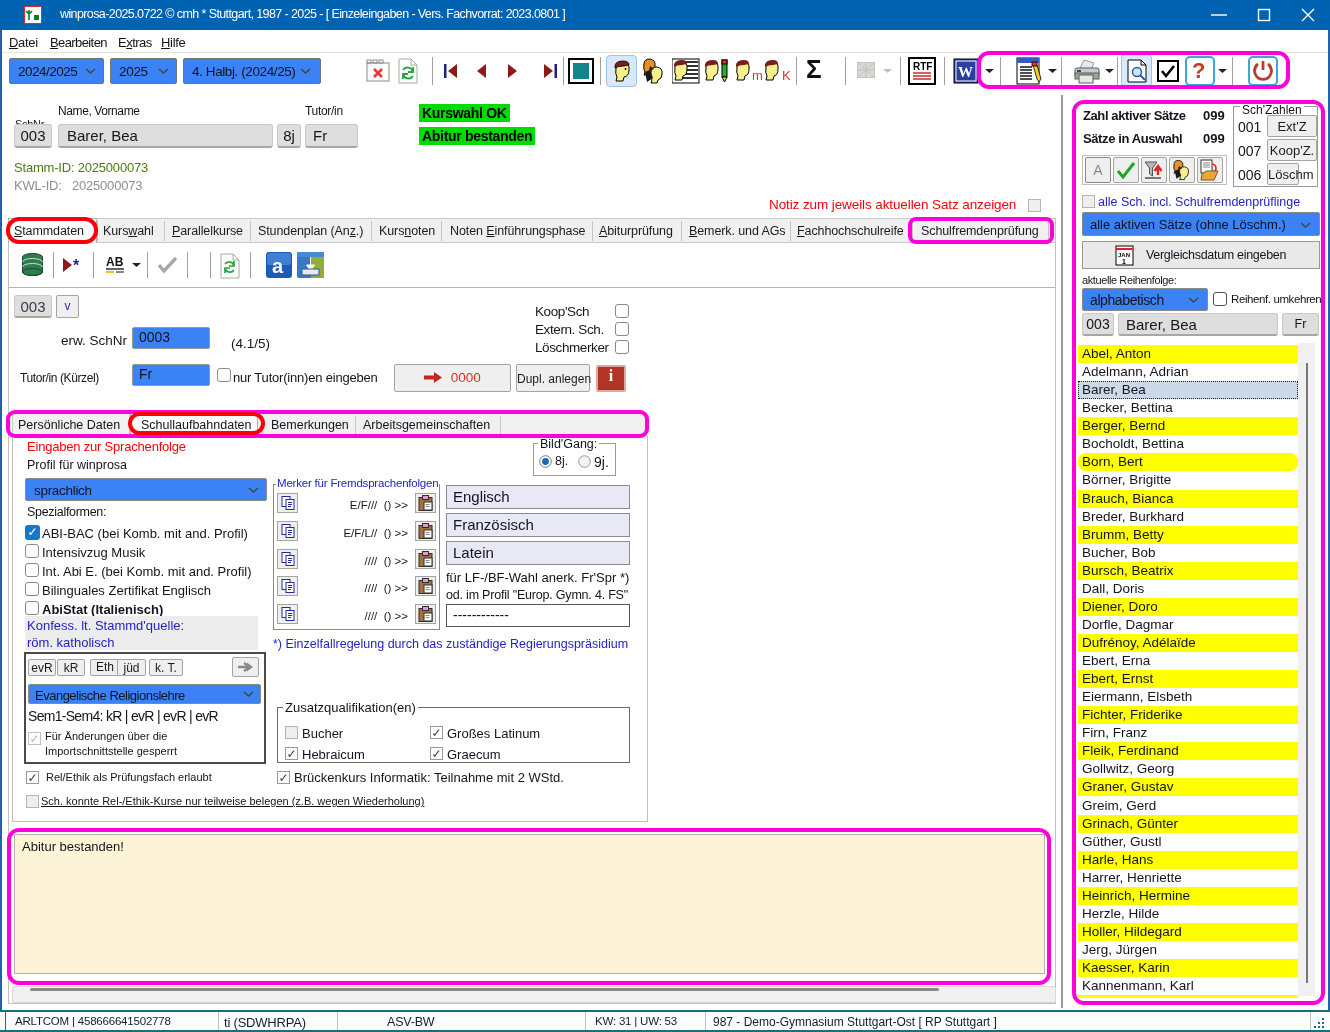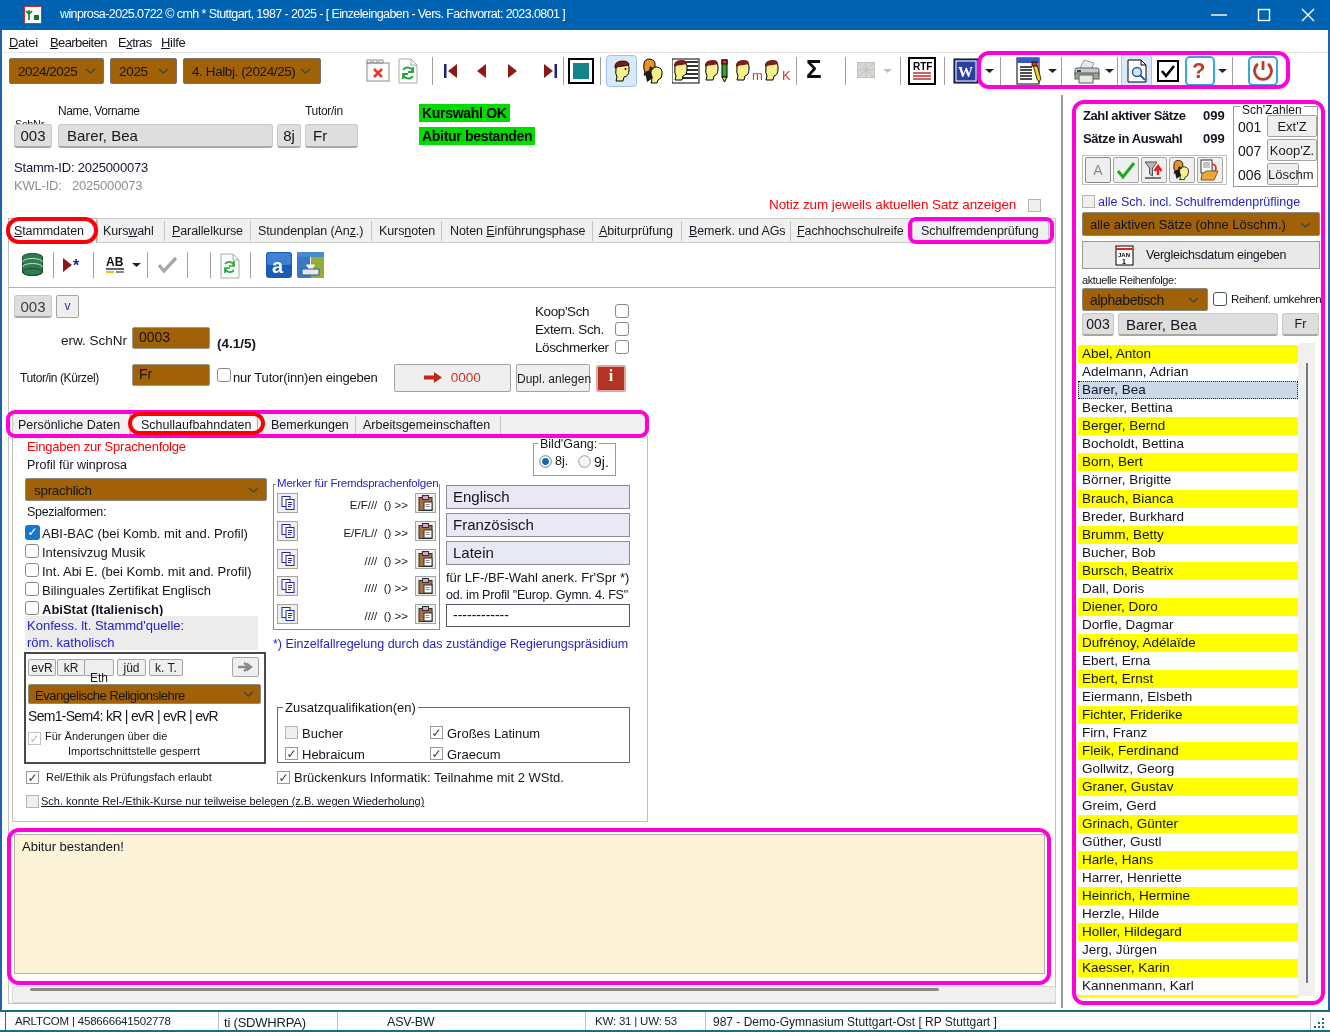--- a/index.html
+++ b/index.html
@@ -1,20 +1,20 @@
 <!DOCTYPE html>
 <html><head>
 <meta charset="utf-8">
 <style>
 * { margin:0; padding:0; box-sizing:border-box; }
 html,body { width:1330px; height:1032px; overflow:hidden; }
 body { font-family:"Liberation Sans", sans-serif; color:#14141e; background:#fff; position:relative; }
 .abs { position:absolute; }
 .fld { position:absolute; background:#dedede; border:1px solid #c8c8c4; border-bottom:2px solid #a8a8a0; border-radius:3px; font-size:15px; color:#16161e; }
-.wfld { position:absolute; background:#a16207; border:1px solid #7a7a72; border-radius:2px; font-size:15px; }
+.wfld { position:absolute; background:#3b82f6; border:1px solid #7a7a72; border-radius:2px; font-size:15px; }
 .btn { position:absolute; background:#efefef; border:1px solid #a5a5a0; border-radius:2px; font-size:12px; text-align:center; color:#1a1a22; }
 .cbm { position:absolute; width:14px; height:14px; border:1px solid #8a8a85; border-radius:3px; background:#fff; }
 .cbc { position:absolute; width:15px; height:15px; border-radius:3px; background:#1878c8; color:#fff; font-size:12px; text-align:center; line-height:15px; }
 .cbo { position:absolute; width:13px; height:13px; border:1px solid #9a9a95; background:#fdfdfd; font-size:12px; line-height:12px; text-align:center; color:#3c3c50; }
 .cbg { position:absolute; width:13px; height:13px; border:1px solid #b5b5b0; background:#efefef; }
 .lbl { position:absolute; font-size:12.5px; color:#16161e; white-space:nowrap; }
 .lbl2 { position:absolute; font-size:13.5px; color:#16161e; white-space:nowrap; }
 .sep { position:absolute; width:1px; background:#a0a0a0; }
 .tabtxt { position:absolute; font-size:12.5px; letter-spacing:-0.1px; color:#1a1a22; white-space:nowrap; top:224px; }
 u { text-decoration:underline; }
@@ -219,21 +219,21 @@
 
 <div class="lbl" style="left:15px;top:118px;font-size:11px;letter-spacing:-0.3px;text-align:center;">SchNr</div>
 <div class="lbl" style="left:58px;top:104px;font-size:12px;letter-spacing:-0.4px;">Name, Vorname</div>
 <div class="lbl" style="left:305px;top:104px;font-size:12px;letter-spacing:-0.3px;">Tutor/in</div>
 <div class="fld" style="left:14px;top:124px;width:38px;height:24px;text-align:center;padding-top:2px;">003</div>
 <div class="fld" style="left:58px;top:124px;width:215px;height:24px;padding:2px 0 0 8px;">Barer, Bea</div>
 <div class="fld" style="left:277px;top:124px;width:24px;height:24px;text-align:center;padding-top:2px;">8j</div>
 <div class="fld" style="left:305px;top:124px;width:53px;height:24px;padding:2px 0 0 7px;">Fr</div>
 <div class="abs" style="left:419px;top:104px;background:#00dc00;padding:1px 3px;font-size:14px;font-weight:bold;letter-spacing:-0.3px;color:#000;">Kurswahl OK</div>
 <div class="abs" style="left:419px;top:127px;background:#00dc00;padding:1px 3px;font-size:14px;font-weight:bold;letter-spacing:-0.3px;color:#000;">Abitur bestanden</div>
-<div class="abs" style="left:14px;top:160px;font-size:13px;letter-spacing:-0.2px;color:#0f172a;">Stamm-ID: 2025000073</div>
+<div class="abs" style="left:14px;top:160px;font-size:13px;letter-spacing:-0.2px;color:#4d7c0f;">Stamm-ID: 2025000073</div>
 <div class="abs" style="left:14px;top:178px;font-size:13px;letter-spacing:-0.2px;color:#8e8e8a;">KWL-ID:&nbsp;&nbsp;&nbsp;2025000073</div>
 <div class="abs" style="left:769px;top:197px;font-size:13.5px;letter-spacing:-0.1px;color:#fb0008;">Notiz zum jeweils aktuellen Satz anzeigen</div>
 <div class="cbg" style="left:1028px;top:199px;"></div>
 
 <div class="abs" style="left:8px;top:218px;width:1048px;height:25px;background:#f0f0f0;border:1px solid #c8c8c4;"></div>
 <div class="abs" style="left:8px;top:218px;width:89px;height:25px;background:#fdfdfd;border:1px solid #b0b0ac;border-bottom:none;"></div>
 <div class="tabtxt" style="left:14px;"><u>S</u>tammdaten</div>
 <div class="tabtxt" style="left:103px;">Kurs<u>w</u>ahl</div>
 <div class="tabtxt" style="left:172px;"><u>P</u>arallelkurse</div>
 <div class="tabtxt" style="left:258px;">Stundenplan (An<u>z</u>.)</div>
@@ -303,21 +303,21 @@
     <path d="M13.5 5 v8 h4 l-4 6 l-4 -6 h4z" fill="#fff" stroke="#fff"></path>
     <path d="M5 17 h17 v6 h-17z" fill="#e8e8e8" stroke="#2a5a92"></path>
   </svg>
 <div class="abs" style="left:8px;top:243px;width:1048px;height:761px;border:1px solid #c0c0bc;border-top:none;"></div>
 <div class="abs" style="left:9px;top:287px;width:1046px;height:1px;background:#b5b5b0;"></div>
 
 <div class="fld" style="left:14px;top:295px;width:38px;height:23px;text-align:center;padding-top:2px;color:#3a3a42;">003</div>
 <div class="btn" style="left:56px;top:295px;width:23px;height:23px;padding-top:3px;color:#2a2ab0;">v</div>
 <div class="lbl2" style="left:61px;top:333px;">erw. SchNr</div>
 <div class="wfld" style="left:132px;top:327px;width:78px;height:22px;border-color:#9a9a95;padding:1px 0 0 6px;font-size:14px;">0003</div>
-<div class="lbl2" style="left:217px;top:336px;font-weight:bold;">(4.1/5)</div>
+<div class="lbl2" style="left:231px;top:336px;">(4.1/5)</div>
 <div class="lbl2" style="left:535px;top:304px;letter-spacing:-0.4px;">Koop'Sch</div>
 <div class="lbl2" style="left:535px;top:322px;letter-spacing:-0.4px;">Extern. Sch.</div>
 <div class="lbl2" style="left:535px;top:340px;letter-spacing:-0.4px;">Löschmerker</div>
 <div class="cbm" style="left:615px;top:304px;"></div>
 <div class="cbm" style="left:615px;top:322px;"></div>
 <div class="cbm" style="left:615px;top:340px;"></div>
 <div class="abs" style="left:20px;top:371px;font-size:12px;letter-spacing:-0.4px;">Tutor/in (Kürzel)</div>
 <div class="wfld" style="left:132px;top:364px;width:78px;height:22px;border-color:#9a9a95;padding:1px 0 0 6px;font-size:14px;">Fr</div>
 <div class="cbm" style="left:217px;top:368px;"></div>
 <div class="abs" style="left:233px;top:370px;font-size:13px;letter-spacing:-0.2px;">nur Tutor(inn)en eingeben</div>
@@ -355,35 +355,35 @@
 <div class="cbm" style="left:25px;top:582px;"></div>
 <div class="abs" style="left:42px;top:583px;font-size:13px;">Bilinguales Zertifikat Englisch</div>
 <div class="cbm" style="left:25px;top:601px;"></div>
 <div class="abs" style="left:42px;top:602px;font-size:13px;font-weight:bold;">AbiStat (Italienisch)</div>
 <div class="abs" style="left:25px;top:616px;width:233px;height:34px;background:#ececec;"></div>
 <div class="abs" style="left:27px;top:618px;font-size:13px;color:#2323c8;">Konfess. lt. Stammd'quelle:</div>
 <div class="abs" style="left:27px;top:635px;font-size:13px;color:#2323c8;">röm. katholisch</div>
 <div class="abs" style="left:24px;top:652px;width:242px;height:112px;border:2px solid #4a4a46;"></div>
 <div class="btn" style="left:28px;top:659px;width:28px;height:17px;padding-top:1px;">evR</div>
 <div class="btn" style="left:57px;top:659px;width:28px;height:17px;padding-top:1px;">kR</div>
-<div class="btn" style="left:84px;top:659px;width:30px;height:17px;padding-top:11px;text-align:center;">Eth</div>
+<div class="btn" style="left:90px;top:659px;width:30px;height:17px;padding-top:0;text-align:center;">Eth</div>
 <div class="btn" style="left:117px;top:659px;width:29px;height:17px;padding-top:1px;">jüd</div>
 <div class="btn" style="left:149px;top:659px;width:34px;height:17px;padding-top:1px;">k. T.</div>
 <div class="btn" style="left:232px;top:657px;width:27px;height:20px;"><svg width="17" height="12" viewBox="0 0 17 12" style="margin-top:3px;">
       <path d="M1 6 h9 M7 2 l6 4 l-6 4" stroke="#8a8a85" stroke-width="2.4" fill="none"></path>
       <path d="M10 1.5 l6 4.5 l-6 4.5z" fill="#8a8a85"></path>
     </svg></div>
 <div class="wfld" style="left:28px;top:684px;width:233px;height:20px;border-color:#8a8a85;padding:3px 0 0 6px;font-size:13px;letter-spacing:-0.5px;">Evangelische Religionslehre</div>
 <svg class="ddc" style="left:243px;top:691px;">
     <path d="M1 1 l4.5 4 l4.5 -4" stroke="#3c4a3c" stroke-width="1.5" fill="none"></path>
   </svg>
 <div class="abs" style="left:28px;top:708px;font-size:14px;letter-spacing:-0.7px;">Sem1-Sem4: kR | evR | evR | evR</div>
 <div class="cbo" style="left:28px;top:732px;border-color:#c0c0bc;color:#b8b8b4;">✓</div>
 <div class="abs" style="left:45px;top:730px;font-size:11px;">Für Änderungen über die</div>
-<div class="abs" style="left:45px;top:745px;font-size:11px;margin-left:23px;">Importschnittstelle gesperrt</div>
+<div class="abs" style="left:45px;top:745px;font-size:11px;">Importschnittstelle gesperrt</div>
 <div class="cbo" style="left:26px;top:771px;">✓</div>
 <div class="abs" style="left:46px;top:771px;font-size:11px;">Rel/Ethik als Prüfungsfach erlaubt</div>
 <div class="cbg" style="left:26px;top:795px;"></div>
 <div class="abs" style="left:41px;top:795px;font-size:11px;text-decoration:underline;">Sch. konnte Rel-/Ethik-Kurse nur teilweise belegen (z.B. wegen Wiederholung)</div>
 
 <div class="abs" style="left:533px;top:443px;width:83px;height:33px;border:1px solid #9a9a95;"></div>
 <div class="abs" style="left:538px;top:437px;font-size:12.5px;background:#fff;padding:0 2px;">Bild'Gang:</div>
 <svg class="abs" style="left:539px;top:455px;" width="13" height="13">
     <circle cx="6.5" cy="6.5" r="5.8" fill="#fff" stroke="#7a7a75"></circle>
     <circle cx="6.5" cy="6.5" r="3.4" fill="#1868b8"></circle>
@@ -564,21 +564,21 @@
 
 <div class="abs" style="left:1078px;top:343px;width:238px;height:653px;background:#fff;"></div>
 <div class="abs" style="left:1298px;top:343px;width:17px;height:653px;background:#f0f0f0;"></div>
 <div class="abs" style="left:1306px;top:363px;width:2px;height:620px;background:#777;"></div>
 <div class="row yel" style="top:345.0px;">Abel, Anton</div>
 <div class="row" style="top:363.1px;">Adelmann, Adrian</div>
 <div class="row" style="top:381.1px;background:#ccd9e8;outline:1px dotted #222;outline-offset:-1px;">Barer, Bea</div>
 <div class="row" style="top:399.2px;">Becker, Bettina</div>
 <div class="row yel" style="top:417.2px;">Berger, Bernd</div>
 <div class="row" style="top:435.3px;">Bocholdt, Bettina</div>
-<div class="row yel" style="top:453.4px;">Born, Bert</div>
+<div class="row yel" style="top:453.4px;border-radius:8px;">Born, Bert</div>
 <div class="row" style="top:471.4px;">Börner, Brigitte</div>
 <div class="row yel" style="top:489.5px;">Brauch, Bianca</div>
 <div class="row" style="top:507.5px;">Breder, Burkhard</div>
 <div class="row yel" style="top:525.6px;">Brumm, Betty</div>
 <div class="row" style="top:543.7px;">Bucher, Bob</div>
 <div class="row yel" style="top:561.7px;">Bursch, Beatrix</div>
 <div class="row" style="top:579.8px;">Dall, Doris</div>
 <div class="row yel" style="top:597.8px;">Diener, Doro</div>
 <div class="row" style="top:615.9px;">Dorfle, Dagmar</div>
 <div class="row yel" style="top:634.0px;">Dufrénoy, Adélaïde</div>

